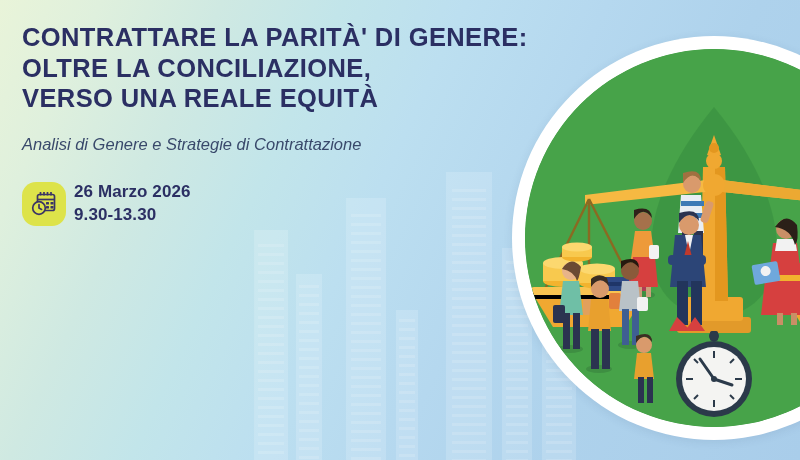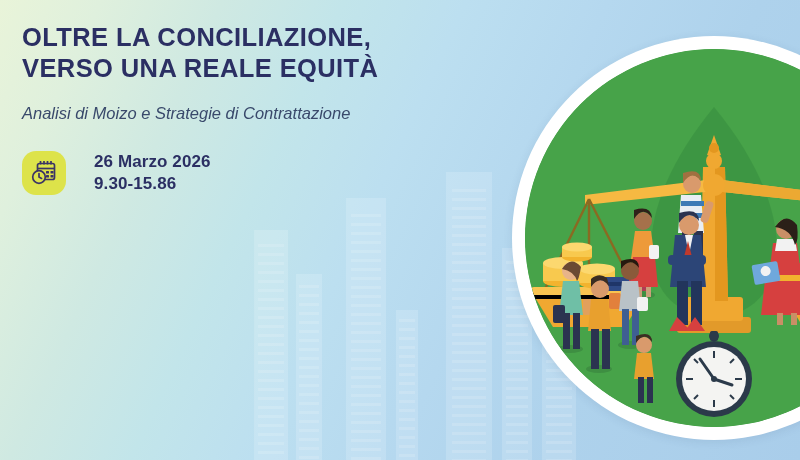--- a/index.html
+++ b/index.html
@@ -87,21 +87,21 @@
     margin-top: 20px;
   }
   .subtitle .ln { display: block; white-space: nowrap; }
 
   .info-rows {
     margin-top: 26px;
   }
   .info-row {
     display: flex;
     align-items: center;
-    gap: 28px;
+    gap: 8px;
     margin-bottom: 20px;
   }
   .badge {
     width: 44px;
     height: 44px;
     flex: 0 0 44px;
     border-radius: 14px;
     display: flex;
     align-items: center;
     justify-content: center;
@@ -351,26 +351,27 @@
             <path d="M111 294 q8 -12 16 -1 q0 -12 -16 -6 z" fill="#3b2d22"></path>
           </g>
         </g>
       </svg>
     </div>
   </div>
 
   <div class="content">
 
     <h1 class="title">
+      <span class="ln">CONTRATTARE LA PARITÀ' DI GENERE:</span>
       <span class="ln">OLTRE LA CONCILIAZIONE,</span>
       <span class="ln">VERSO UNA REALE EQUITÀ</span>
     </h1>
 
     <div class="subtitle">
-      <span class="ln">Analisi di Moizo e Strategie di Contrattazione</span>
+      <span class="ln">Analisi di Genere e Strategie di Contrattazione</span>
     </div>
 
     <div class="info-rows">
 
       <div class="info-row">
         <div class="badge" style="background:#dde34a">
           <svg width="30" height="30" viewBox="0 0 30 30">
             <g fill="none" stroke="#3b3466" stroke-width="1.7">
               <rect x="8.5" y="5.5" width="17" height="16" rx="2"></rect>
               <line x1="8.5" y1="10.5" x2="25.5" y2="10.5"></line>
@@ -384,20 +385,20 @@
             <g fill="#3b3466">
               <rect x="17" y="13" width="3" height="2.6" rx="0.5"></rect>
               <rect x="21.5" y="13" width="3" height="2.6" rx="0.5"></rect>
               <rect x="17" y="17" width="3" height="2.6" rx="0.5"></rect>
               <rect x="21.5" y="17" width="3" height="2.6" rx="0.5"></rect>
             </g>
           </svg>
         </div>
         <div class="info-text">
           <span class="ln">26 Marzo 2026</span>
-          <span class="ln">9.30-15.86</span>
+          <span class="ln">9.30-13.30</span>
         </div>
       </div>
 
 
     </div>
   </div>
 </div>
 
 </body></html>

